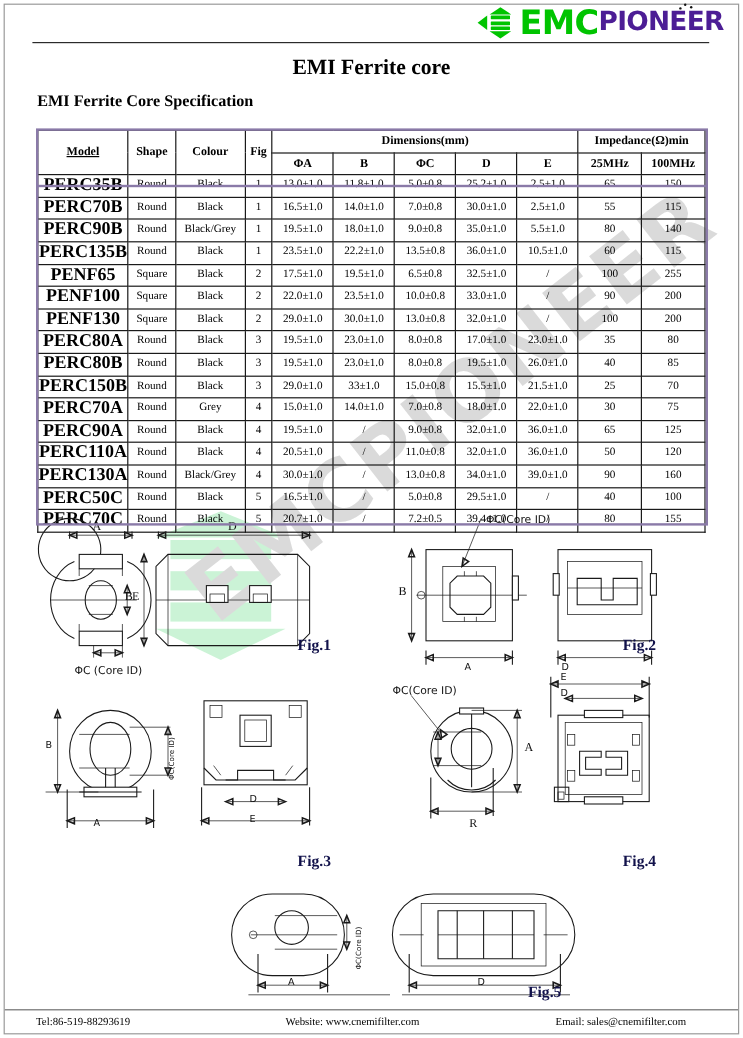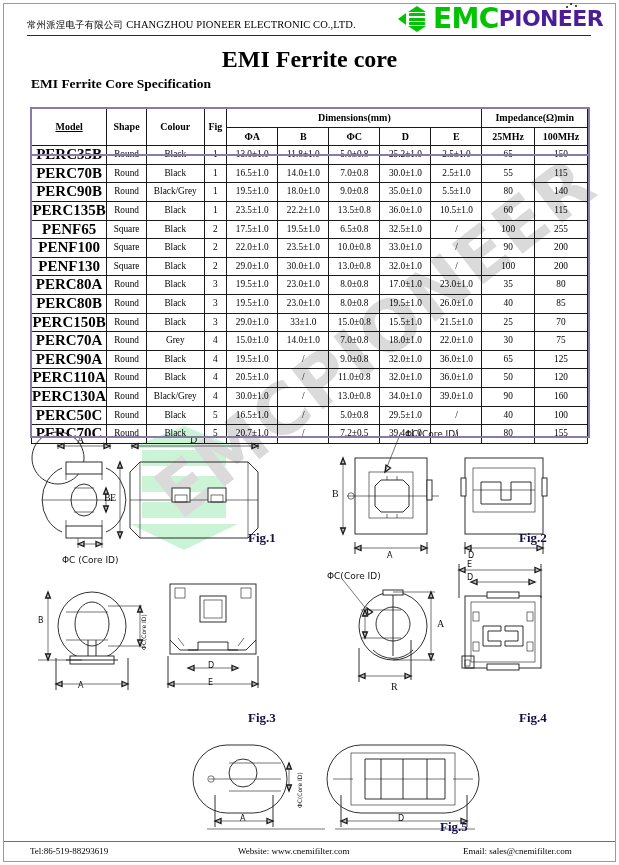--- a/index.html
+++ b/index.html
@@ -75,21 +75,21 @@
   .logo-dots{ position:absolute; right:20px; top:-6px; width:18px; height:7px;}
   .logo-dots s{ position:absolute; width:2.2px;height:2.2px;background:#111;border-radius:50%; display:block;}
   .logo-dots s:nth-child(1){ left:1px; top:4px;}
   .logo-dots s:nth-child(2){ left:5px; top:1px;}
   .logo-dots s:nth-child(3){ left:10px; top:3px;}
 
   
   .main-title{
     position:absolute; left:0; top:46px; width:619px;
     text-align:center;
-    font-size:24px; font-weight:bold;
+    font-size:18px; font-weight:bold;
     font-family:"Liberation Serif", serif;
   }
   .sub-title{
     position:absolute; left:31px; top:76px;
     font-size:13.5px; font-weight:bold;
     font-family:"Liberation Serif", serif;
   }
 
   
   .wm{
@@ -201,24 +201,20 @@
   .f-tel{ left:30px;}
   .f-web{ left:238px;}
   .f-mail{ left:463px;}
 </style>
 </head>
 <body>
 
 <div class="page-frame"></div>
 
 <div class="hdr">
-  <div class="hdr-company">
-    <span class="cn">常州派涅电子有限公司</span>
-    <span class="en">CHANGZHOU PIONEER ELECTRONIC CO.,LTD.</span>
-  </div>
   <div class="hdr-rule"></div>
 
   <div class="logo">
     <div class="logo-mark">
       <div class="logo-tri"></div>
       <div class="logo-capA"></div>
       <div class="logo-capB"></div>
       <div class="logo-e">
           <i></i>
           <i></i>

